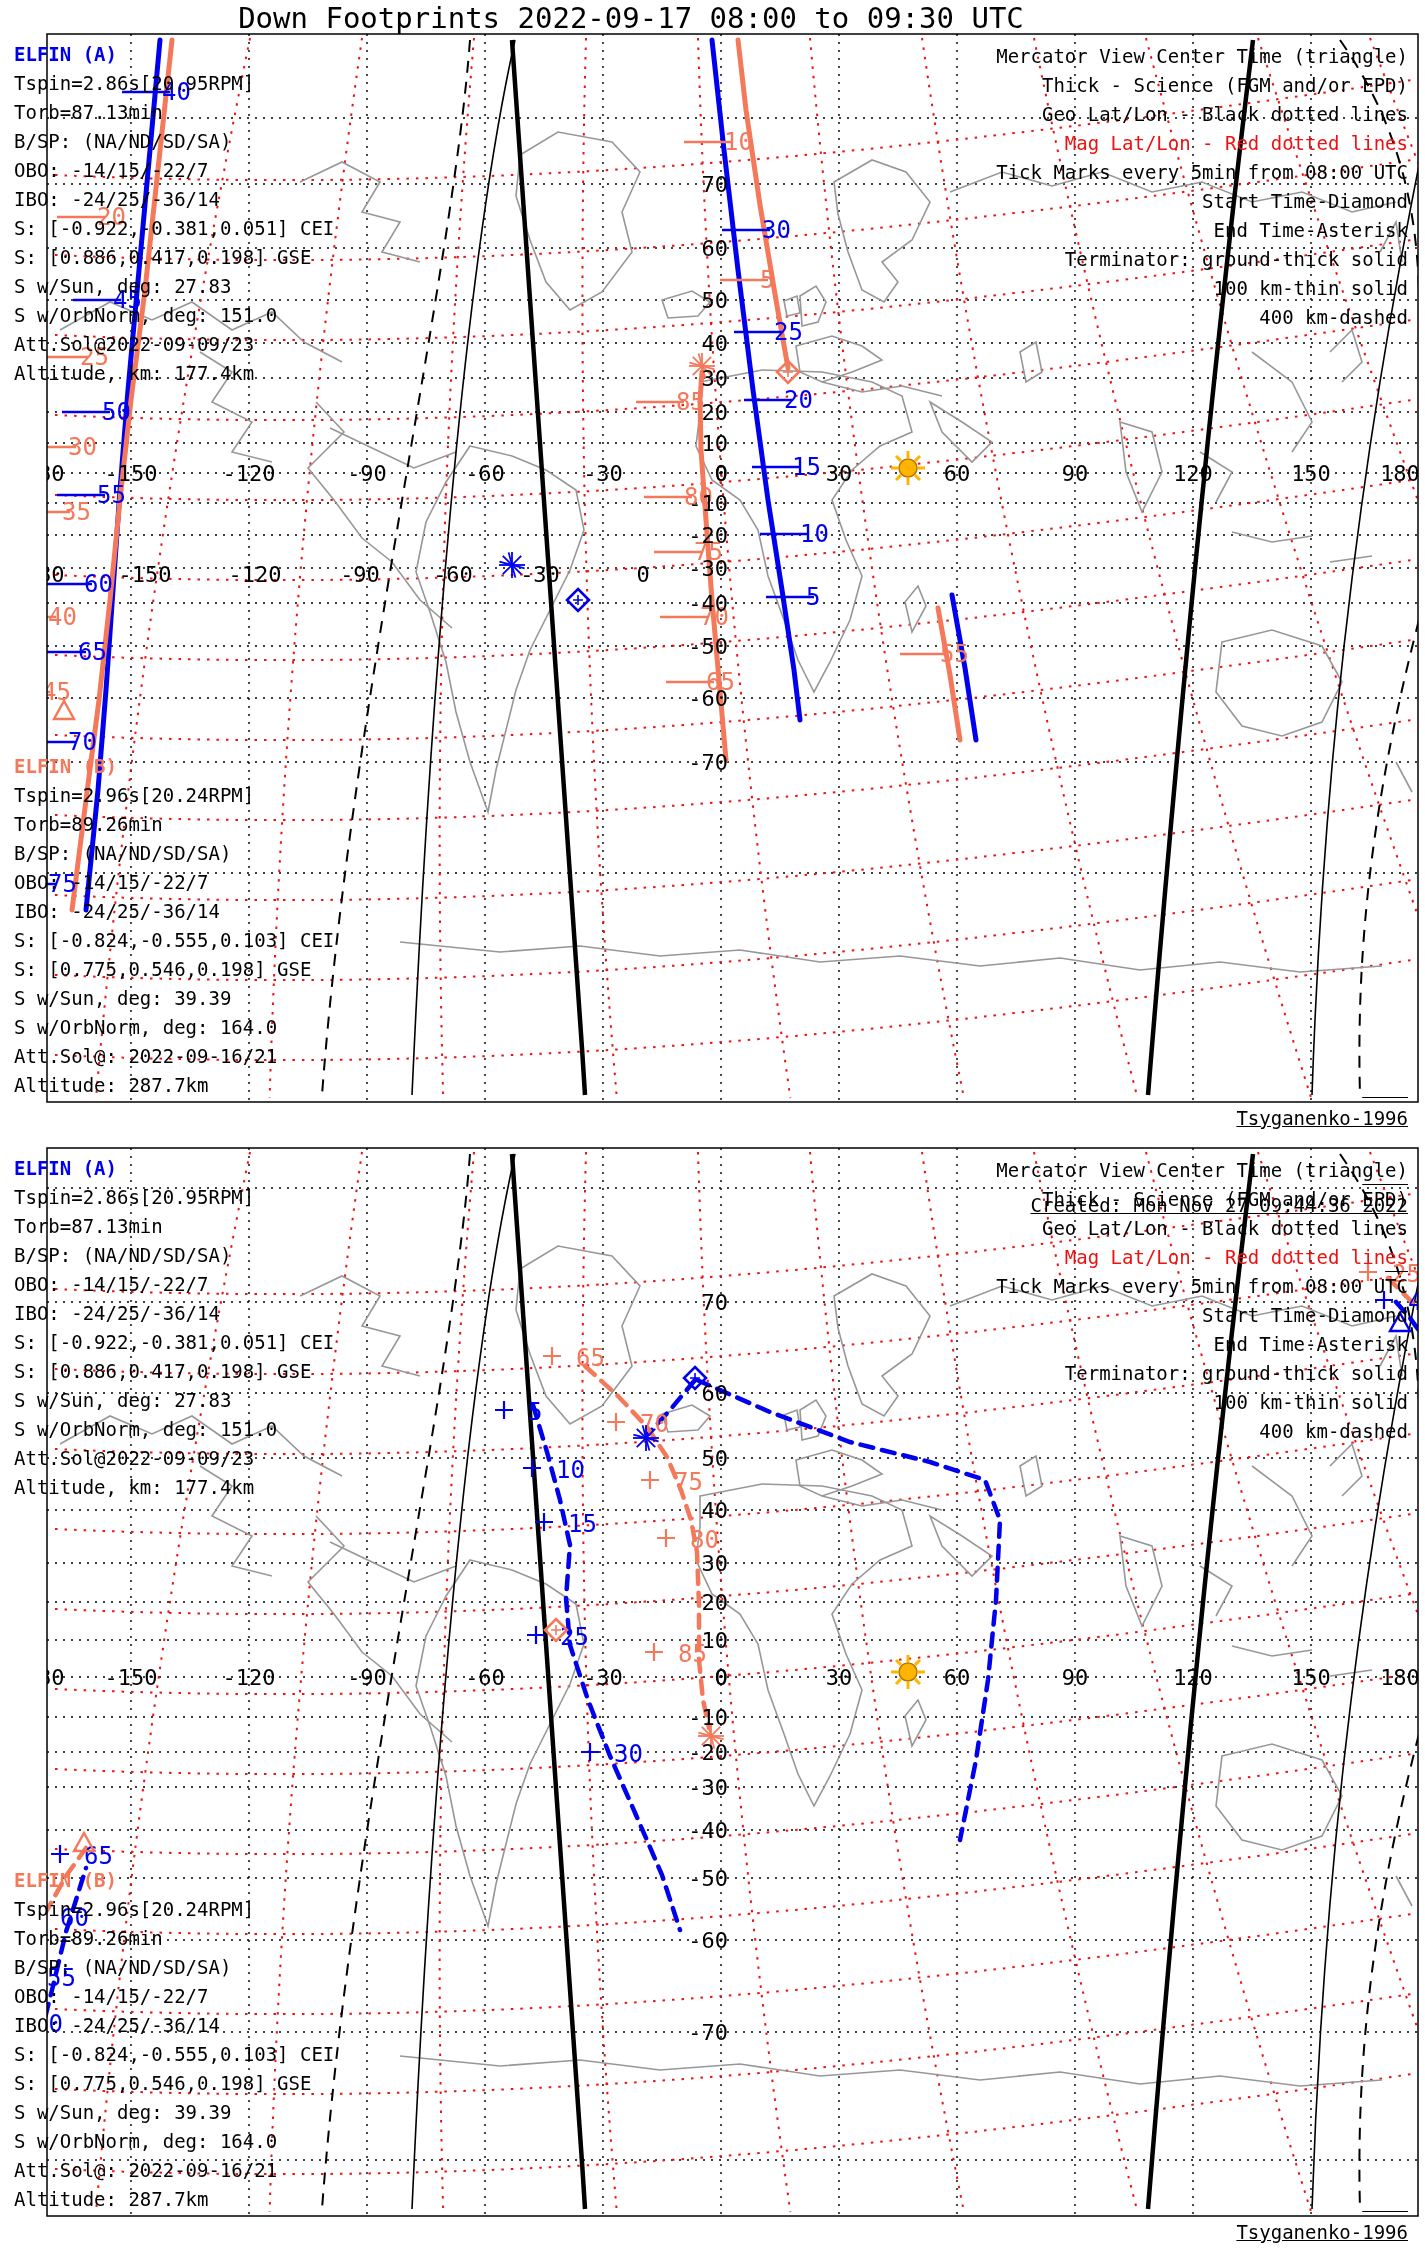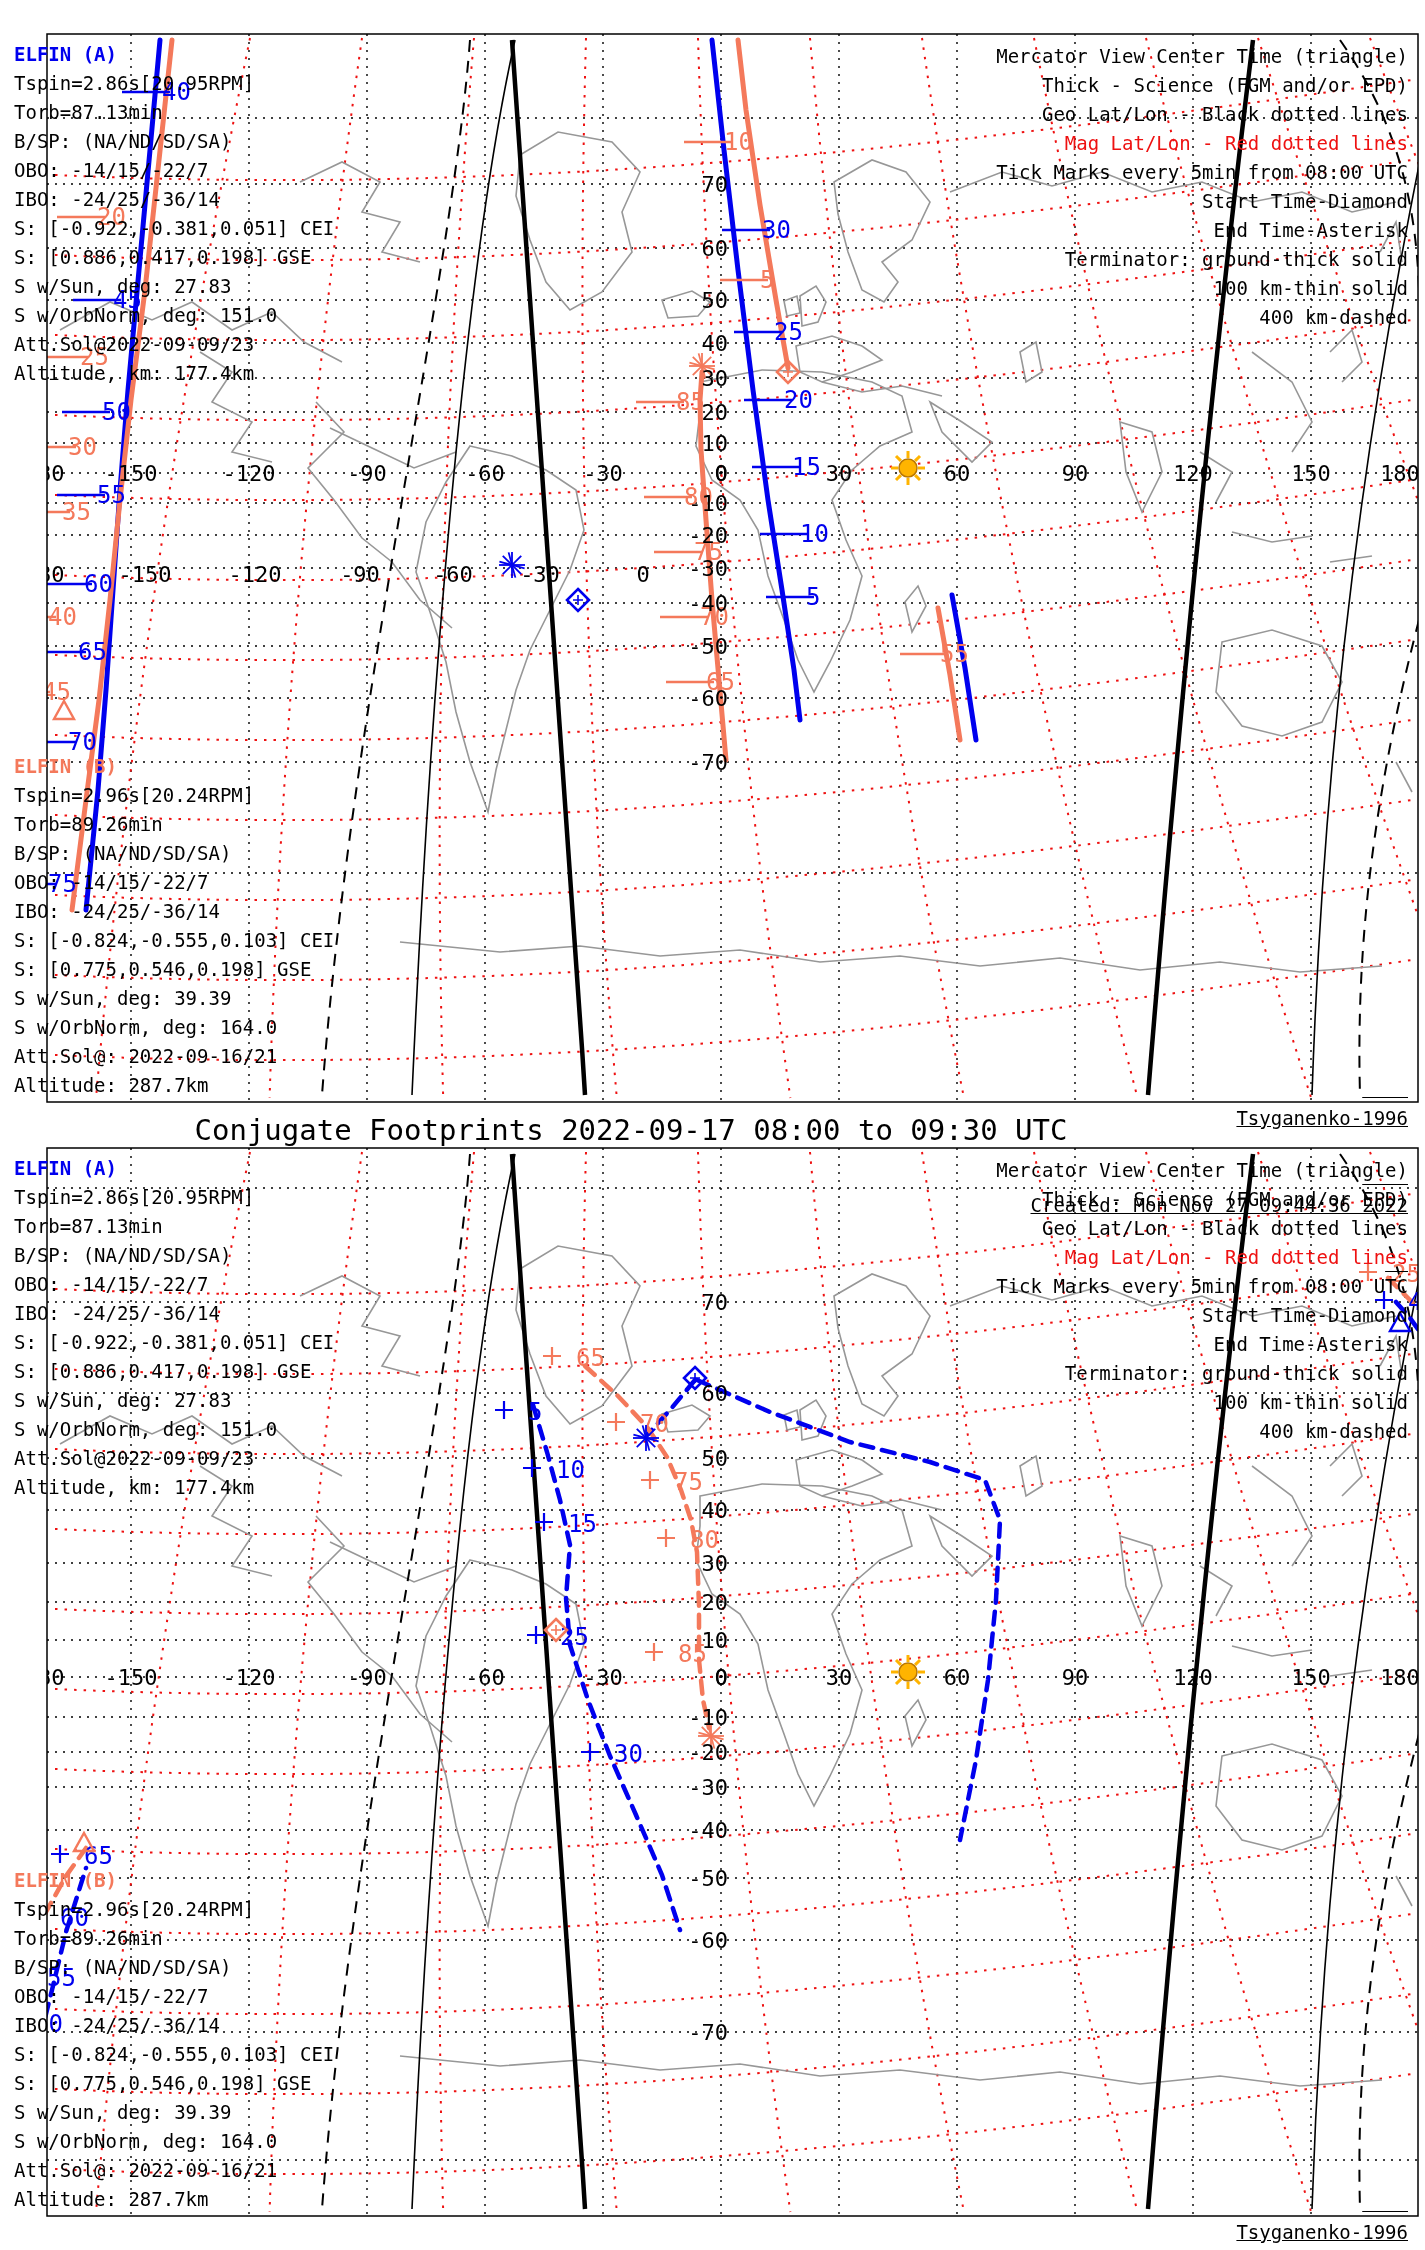--- a/index.html
+++ b/index.html
@@ -443,21 +443,21 @@
         <text x="839" y="1685" fill="#000" text-anchor="middle" font-size="22px" font-family="DejaVu Sans Mono, monospace">30</text>
         <text x="957" y="1685" fill="#000" text-anchor="middle" font-size="22px" font-family="DejaVu Sans Mono, monospace">60</text>
         <text x="1075" y="1685" fill="#000" text-anchor="middle" font-size="22px" font-family="DejaVu Sans Mono, monospace">90</text>
         <text x="1193" y="1685" fill="#000" text-anchor="middle" font-size="22px" font-family="DejaVu Sans Mono, monospace">120</text>
         <text x="1311" y="1685" fill="#000" text-anchor="middle" font-size="22px" font-family="DejaVu Sans Mono, monospace">150</text>
         <text x="1400" y="1685" fill="#000" text-anchor="middle" font-size="22px" font-family="DejaVu Sans Mono, monospace">180</text>
       </g>
       <rect x="47" y="1148" width="1371" height="1068" fill="none" stroke="#000" stroke-width="1.5"></rect>
     </svg>
 
-  <div class="title t2">Conjugate Footprints 2022-09-17 08:00 to 09:30 UTC</div>
+  <div class="title t1">Down Footprints 2022-09-17 08:00 to 09:30 UTC</div>
 
   <div class="block p1a"><div style="color: rgb(0, 0, 238); font-weight: bold;">ELFIN (A)</div><div>Tspin=2.86s[20.95RPM]</div><div>Torb=87.13min</div><div>B/SP: (NA/ND/SD/SA)</div><div>OBO: -14/15/-22/7</div><div>IBO: -24/25/-36/14</div><div>S: [-0.922,-0.381,0.051] CEI</div><div>S: [0.886,0.417,0.198] GSE</div><div>S w/Sun, deg: 27.83</div><div>S w/OrbNorm, deg: 151.0</div><div>Att.Sol@2022-09-09/23</div><div>Altitude, km: 177.4km</div></div>
   <div class="block p1b"><div style="color: rgb(244, 121, 91); font-weight: bold;">ELFIN (B)</div><div>Tspin=2.96s[20.24RPM]</div><div>Torb=89.26min</div><div>B/SP: (NA/ND/SD/SA)</div><div>OBO: -14/15/-22/7</div><div>IBO: -24/25/-36/14</div><div>S: [-0.824,-0.555,0.103] CEI</div><div>S: [0.775,0.546,0.198] GSE</div><div>S w/Sun, deg: 39.39</div><div>S w/OrbNorm, deg: 164.0</div><div>Att.Sol@: 2022-09-16/21</div><div>Altitude: 287.7km</div></div>
   <div class="block legend lg1"><div>Mercator View Center Time (triangle)</div><div>Thick - Science (FGM and/or EPD)</div><div>Geo Lat/Lon - Black dotted lines</div><div style="color: rgb(238, 17, 17);">Mag Lat/Lon - Red dotted lines</div><div>Tick Marks every 5min from 08:00 UTC</div><div>Start Time-Diamond</div><div>End Time-Asterisk</div><div>Terminator: ground-thick solid</div><div>100 km-thin solid</div><div>400 km-dashed</div></div>
 
   <div class="block p2a"><div style="color: rgb(0, 0, 238); font-weight: bold;">ELFIN (A)</div><div>Tspin=2.86s[20.95RPM]</div><div>Torb=87.13min</div><div>B/SP: (NA/ND/SD/SA)</div><div>OBO: -14/15/-22/7</div><div>IBO: -24/25/-36/14</div><div>S: [-0.922,-0.381,0.051] CEI</div><div>S: [0.886,0.417,0.198] GSE</div><div>S w/Sun, deg: 27.83</div><div>S w/OrbNorm, deg: 151.0</div><div>Att.Sol@2022-09-09/23</div><div>Altitude, km: 177.4km</div></div>
   <div class="block p2b"><div style="color: rgb(244, 121, 91); font-weight: bold;">ELFIN (B)</div><div>Tspin=2.96s[20.24RPM]</div><div>Torb=89.26min</div><div>B/SP: (NA/ND/SD/SA)</div><div>OBO: -14/15/-22/7</div><div>IBO: -24/25/-36/14</div><div>S: [-0.824,-0.555,0.103] CEI</div><div>S: [0.775,0.546,0.198] GSE</div><div>S w/Sun, deg: 39.39</div><div>S w/OrbNorm, deg: 164.0</div><div>Att.Sol@: 2022-09-16/21</div><div>Altitude: 287.7km</div></div>
   <div class="block legend lg2"><div>Mercator View Center Time (triangle)</div><div>Thick - Science (FGM and/or EPD)</div><div>Geo Lat/Lon - Black dotted lines</div><div style="color: rgb(238, 17, 17);">Mag Lat/Lon - Red dotted lines</div><div>Tick Marks every 5min from 08:00 UTC</div><div>Start Time-Diamond</div><div>End Time-Asterisk</div><div>Terminator: ground-thick solid</div><div>100 km-thin solid</div><div>400 km-dashed</div></div>
 
   <div class="credits c1">

